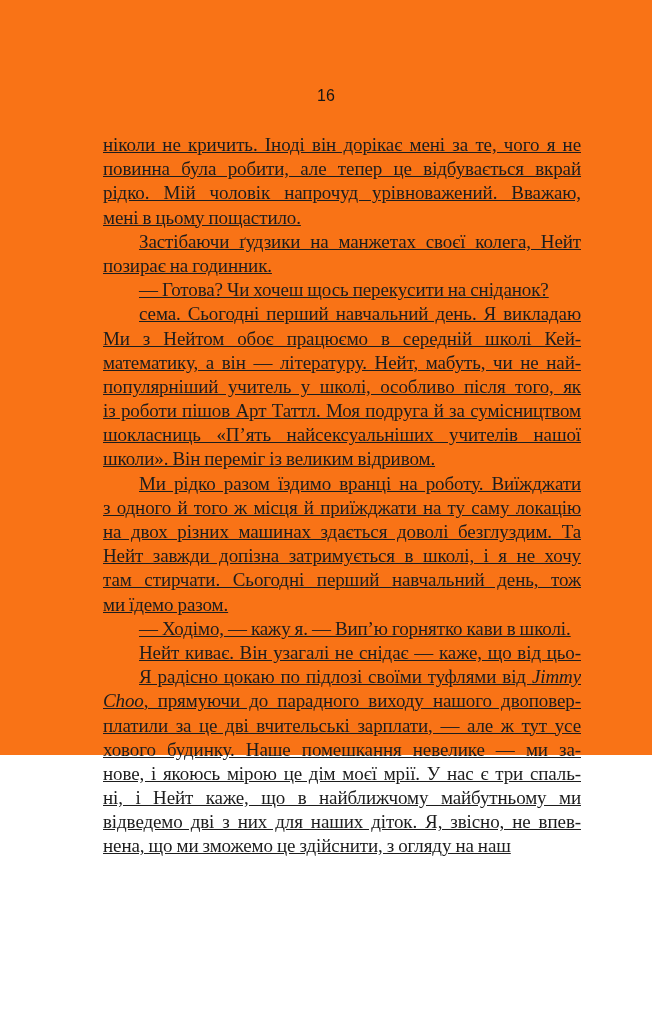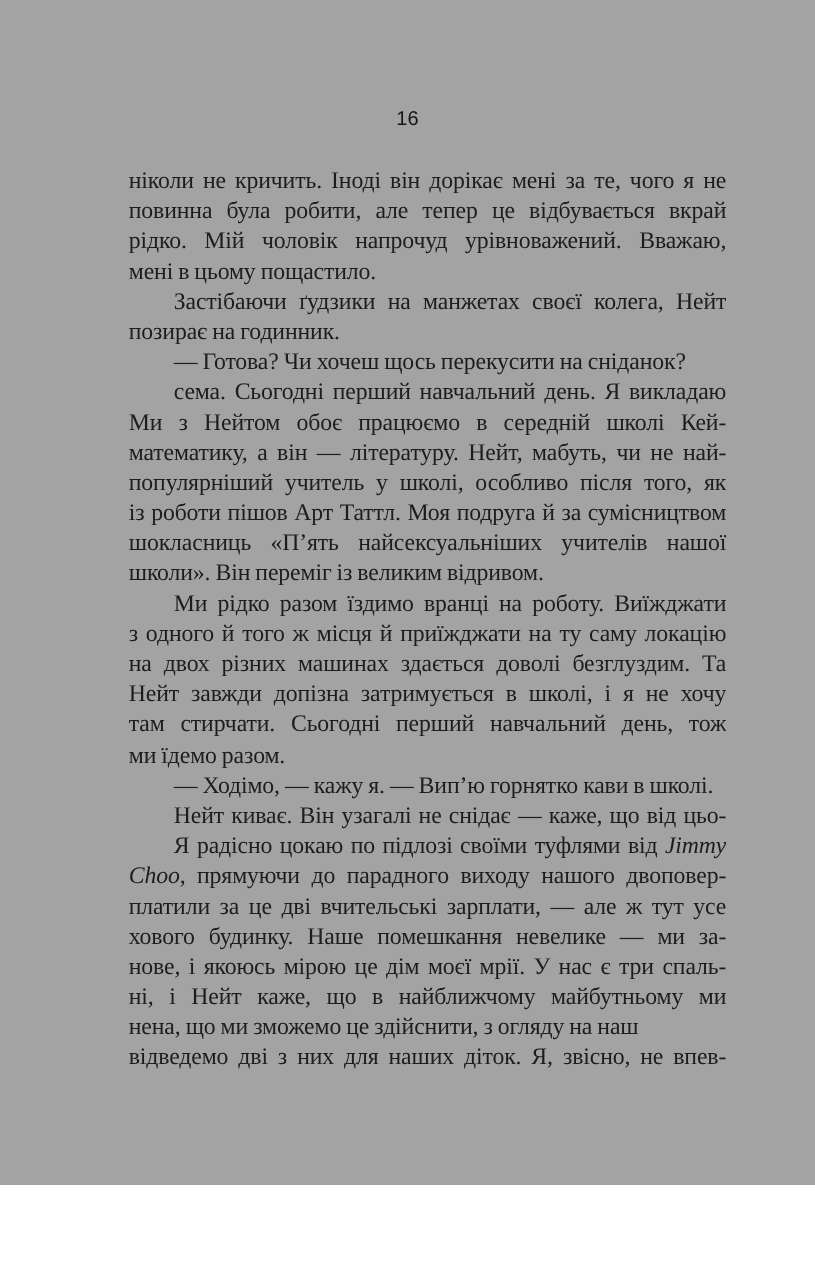--- a/index.html
+++ b/index.html
@@ -3,22 +3,22 @@
 <meta charset="utf-8">
 <style>
   html, body { margin: 0; padding: 0; }
   body {
     width: 652px; height: 1023px;
     background: #ffffff;
     overflow: hidden;
   }
   .page {
     position: relative;
-    width: 652px; height: 948px;
-    background: #a3a3a3;
+    width: 652px; height: 755px;
+    background: #f97316;
     font-family: "Liberation Serif", "DejaVu Serif", serif;
     color: #1d1d1d;
   }
   .page-number {
     position: absolute;
     top: 86px; left: 0;
     width: 100%;
     text-align: center;
     font-family: "Liberation Sans", "DejaVu Sans", sans-serif;
     font-size: 16px;
@@ -26,20 +26,21 @@
     color: #161616;
   }
   .text-block {
     position: absolute;
     left: 103px; top: 133px;
     width: 478px;
     font-size: 19px;
     line-height: 24.2px;
     letter-spacing: -0.1px;
     word-spacing: -0.6px;
+    text-decoration: underline;
   }
   .para { margin: 0; }
   .para.indent .line:first-child { text-indent: 36px; }
   .line {
     height: 24.2px;
     overflow: hidden;
     white-space: normal;
   }
   .line.just { text-align: justify; }
   .line.just::after {
@@ -92,17 +93,17 @@
       <div class="para indent">
         <div class="line just"><span>Нейт киває. Він узагалі не снідає — каже, що від цьо-</span></div>
       </div>
       <div class="para indent">
         <div class="line just"><span>Я радісно цокаю по підлозі своїми туфлями від </span><span class="it">Jimmy</span></div>
         <div class="line just"><span class="it">Choo</span><span>, прямуючи до парадного виходу нашого двоповер-</span></div>
         <div class="line just"><span>платили за це дві вчительські зарплати, — але ж тут усе</span></div>
         <div class="line just"><span>хового будинку. Наше помешкання невелике — ми за-</span></div>
         <div class="line just"><span>нове, і якоюсь мірою це дім моєї мрії. У нас є три спаль-</span></div>
         <div class="line just"><span>ні, і Нейт каже, що в найближчому майбутньому ми</span></div>
+        <div class="line just"><span>відведемо дві з них для наших діток. Я, звісно, не впев-</span></div>
         <div class="line"><span>нена, що ми зможемо це здійснити, з огляду на наш</span></div>
-        <div class="line just"><span>відведемо дві з них для наших діток. Я, звісно, не впев-</span></div>
       </div>
     </div>
 </div>
 
 </body></html>

